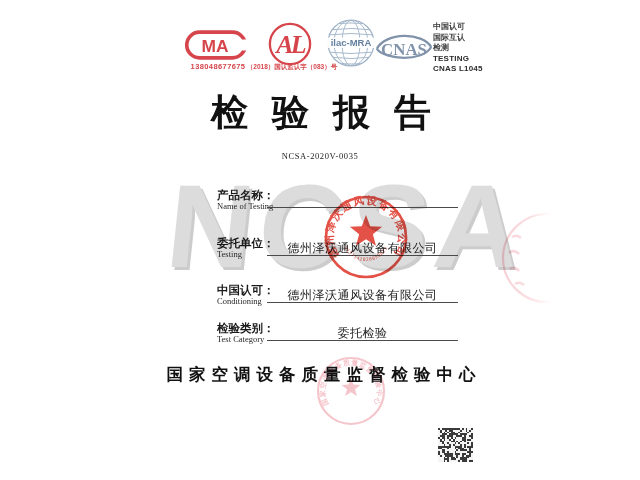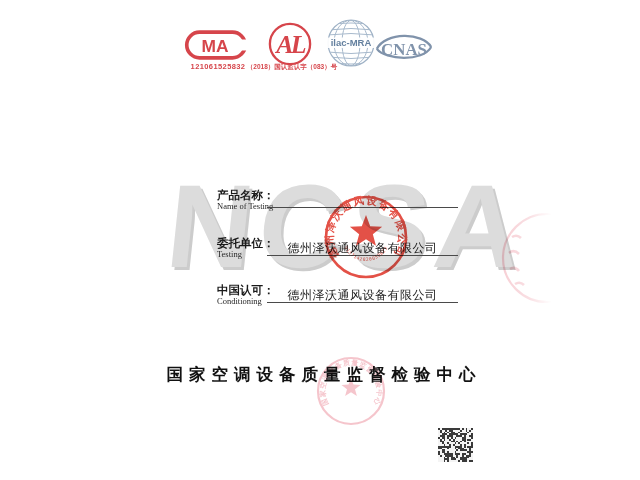--- a/index.html
+++ b/index.html
@@ -55,21 +55,21 @@
 
 <div class="page">
 
   <div class="watermark">NCSA</div>
 
   <svg class="logo" style="left:184px;top:29px;" width="64" height="32" viewBox="0 0 70 34">
     <rect x="3" y="3" width="64" height="28" rx="14" fill="none" stroke="#d6454b" stroke-width="4"></rect>
     <rect x="62" y="11" width="8" height="12" fill="#ffffff"></rect>
     <text x="34" y="25" text-anchor="middle" font-size="19" font-weight="bold" fill="#d6454b" font-family="Liberation Sans, sans-serif">MA</text>
   </svg>
-  <div class="cma-number">121061525832</div>
+  <div class="cma-number">138048677675</div>
 
   <svg class="logo" style="left:267px;top:21px;" width="46" height="46" viewBox="0 0 48 48">
     <circle cx="24" cy="24" r="21" fill="none" stroke="#d6454b" stroke-width="2.4"></circle>
     <text x="24" y="33" text-anchor="middle" font-size="27" font-weight="bold" font-style="italic" fill="#d6454b" font-family="Liberation Serif, serif" letter-spacing="-3">AL</text>
   </svg>
   <div class="al-caption">（2018）国认监认字（083）号</div>
 
   <svg class="logo" style="left:326px;top:18px;" width="50" height="50" viewBox="0 0 50 50">
     <defs>
         <clipPath id="globeClip">
@@ -90,39 +90,54 @@
     <rect x="1" y="19.5" width="48" height="10.5" fill="#ffffff" opacity="0.92"></rect>
     <text x="25" y="28" text-anchor="middle" font-size="9.5" font-weight="bold" fill="#64809f" font-family="Liberation Sans, sans-serif">ilac-MRA</text>
   </svg>
 
   <svg class="logo" style="left:374px;top:30px;" width="60" height="34" viewBox="0 0 64 36">
     <path d="M3 20 C12 2, 52 2, 61 18" fill="none" stroke="#8093ab" stroke-width="2.4"></path>
     <path d="M3 20 C12 32, 52 34, 61 18" fill="none" stroke="#8093ab" stroke-width="2.4"></path>
     <text x="32" y="26" text-anchor="middle" font-size="18" font-weight="bold" fill="#8093ab" font-family="Liberation Serif, serif">CNAS</text>
   </svg>
 
-
+  <div class="accred">
+    <div class="zh">中国认可</div>
+    <div class="zh">国际互认</div>
+    <div class="zh">检测</div>
+    <div class="en">TESTING</div>
+    <div class="en">CNAS L1045</div>
+  </div>
+
+  <div class="title-zh">检验报告</div>
+  <div class="report-no">NCSA-2020V-0035</div>
 
   <div class="field-row" style="top:188px;">
     <div class="f-zh">产品名称：</div>
     <div class="f-en">Name of Testing</div>
     <div class="f-line"></div>
   </div>
   <div class="field-row" style="top:236px;">
     <div class="f-zh">委托单位：</div>
     <div class="f-en">Testing</div>
     <div class="f-value">德州泽沃通风设备有限公司</div>
     <div class="f-line"></div>
   </div>
   <div class="field-row" style="top:283px;">
     <div class="f-zh">中国认可：</div>
     <div class="f-en">Conditioning</div>
     <div class="f-value">德州泽沃通风设备有限公司</div>
     <div class="f-line"></div>
   </div>
+  <div class="field-row" style="top:321px;">
+    <div class="f-zh">检验类别：</div>
+    <div class="f-en">Test Category</div>
+    <div class="f-value">委托检验</div>
+    <div class="f-line"></div>
+  </div>
 
   <div class="footer-zh">国家空调设备质量监督检验中心</div>
 
   <div class="qr">
       <i style="opacity:1"></i>
       <i style="opacity:0"></i>
       <i style="opacity:1"></i>
       <i style="opacity:1"></i>
       <i style="opacity:1"></i>
       <i style="opacity:1"></i>

